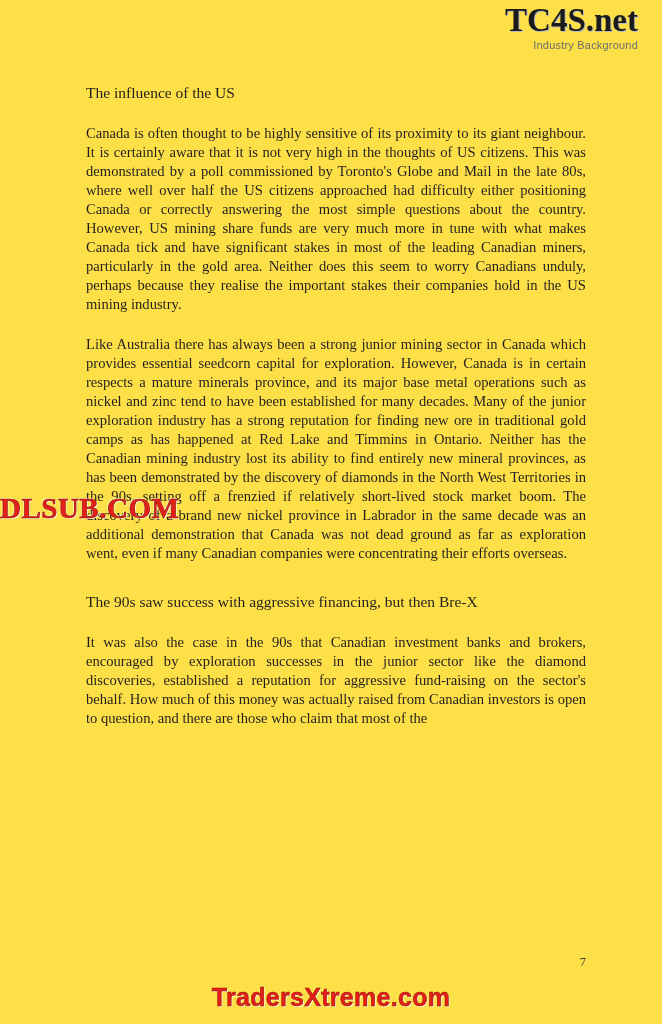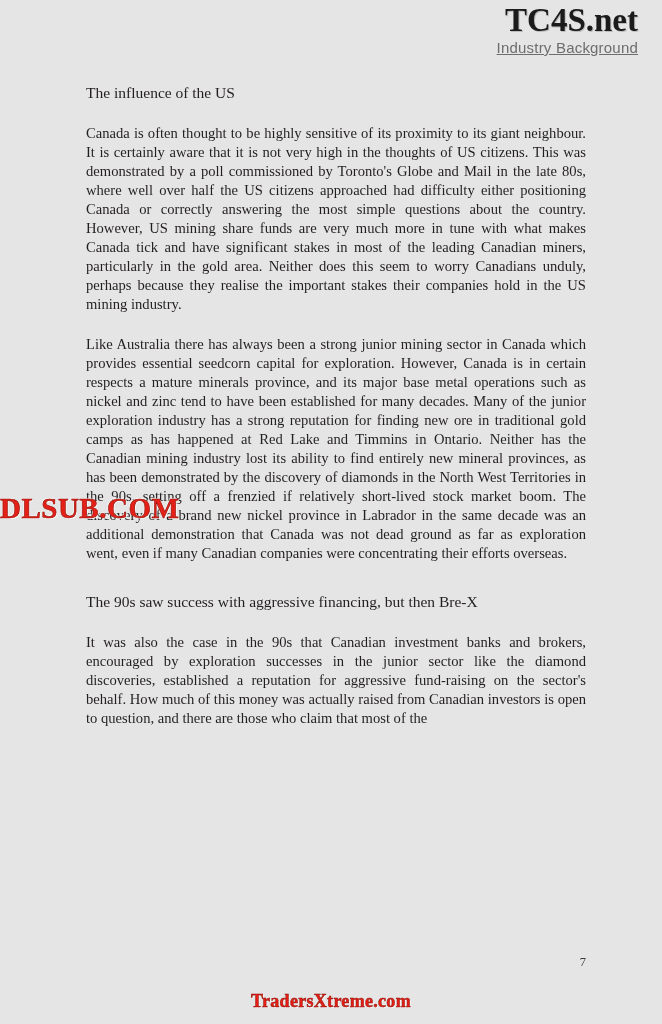--- a/index.html
+++ b/index.html
@@ -7,21 +7,21 @@
     padding: 0;
     background: #6e6e6e;
   }
   body {
     font-family: "Liberation Serif", serif;
   }
   .page {
     position: relative;
     width: 662px;
     height: 1024px;
-    background: #e5e5e5;
+    background: #fde047;
     overflow: hidden;
   }
   
   .header-brand {
     position: absolute;
     top: 4px;
     right: 24px;
     text-align: right;
     line-height: 1;
   }
@@ -29,24 +29,23 @@
     font-family: "Liberation Serif", serif;
     font-size: 33px;
     font-weight: bold;
     color: #1b1b1b;
     letter-spacing: 0px;
     text-shadow: 1px 1px 0 #bdbdbd;
   }
   .header-brand .brand-sub {
     margin-top: 3px;
     font-family: "Liberation Sans", sans-serif;
-    font-size: 15px;
+    font-size: 11px;
     color: #6d6d6d;
     letter-spacing: 0.2px;
-    text-decoration: underline;
   }
   
   .content {
     position: absolute;
     left: 86px;
     top: 84px;
     width: 500px;
   }
   .heading {
     font-family: "Liberation Serif", serif;
@@ -101,22 +100,22 @@
   }
   .footer-brand {
     position: absolute;
     left: 0;
     right: 0;
     bottom: 12px;
     text-align: center;
   }
   .footer-brand .fb-text {
     display: inline-block;
-    font-family: Liberation Serif, serif;
-    font-size: 18px;
+    font-family: Liberation Sans, sans-serif;
+    font-size: 25px;
     font-weight: bold;
     color: #e51f15;
     letter-spacing: 0.3px;
     -webkit-text-stroke: 0.5px #8d1109;
     text-shadow: 1px 1px 0 rgba(255,255,255,0.8);
   }
 </style>
 </head>
 <body>
 

